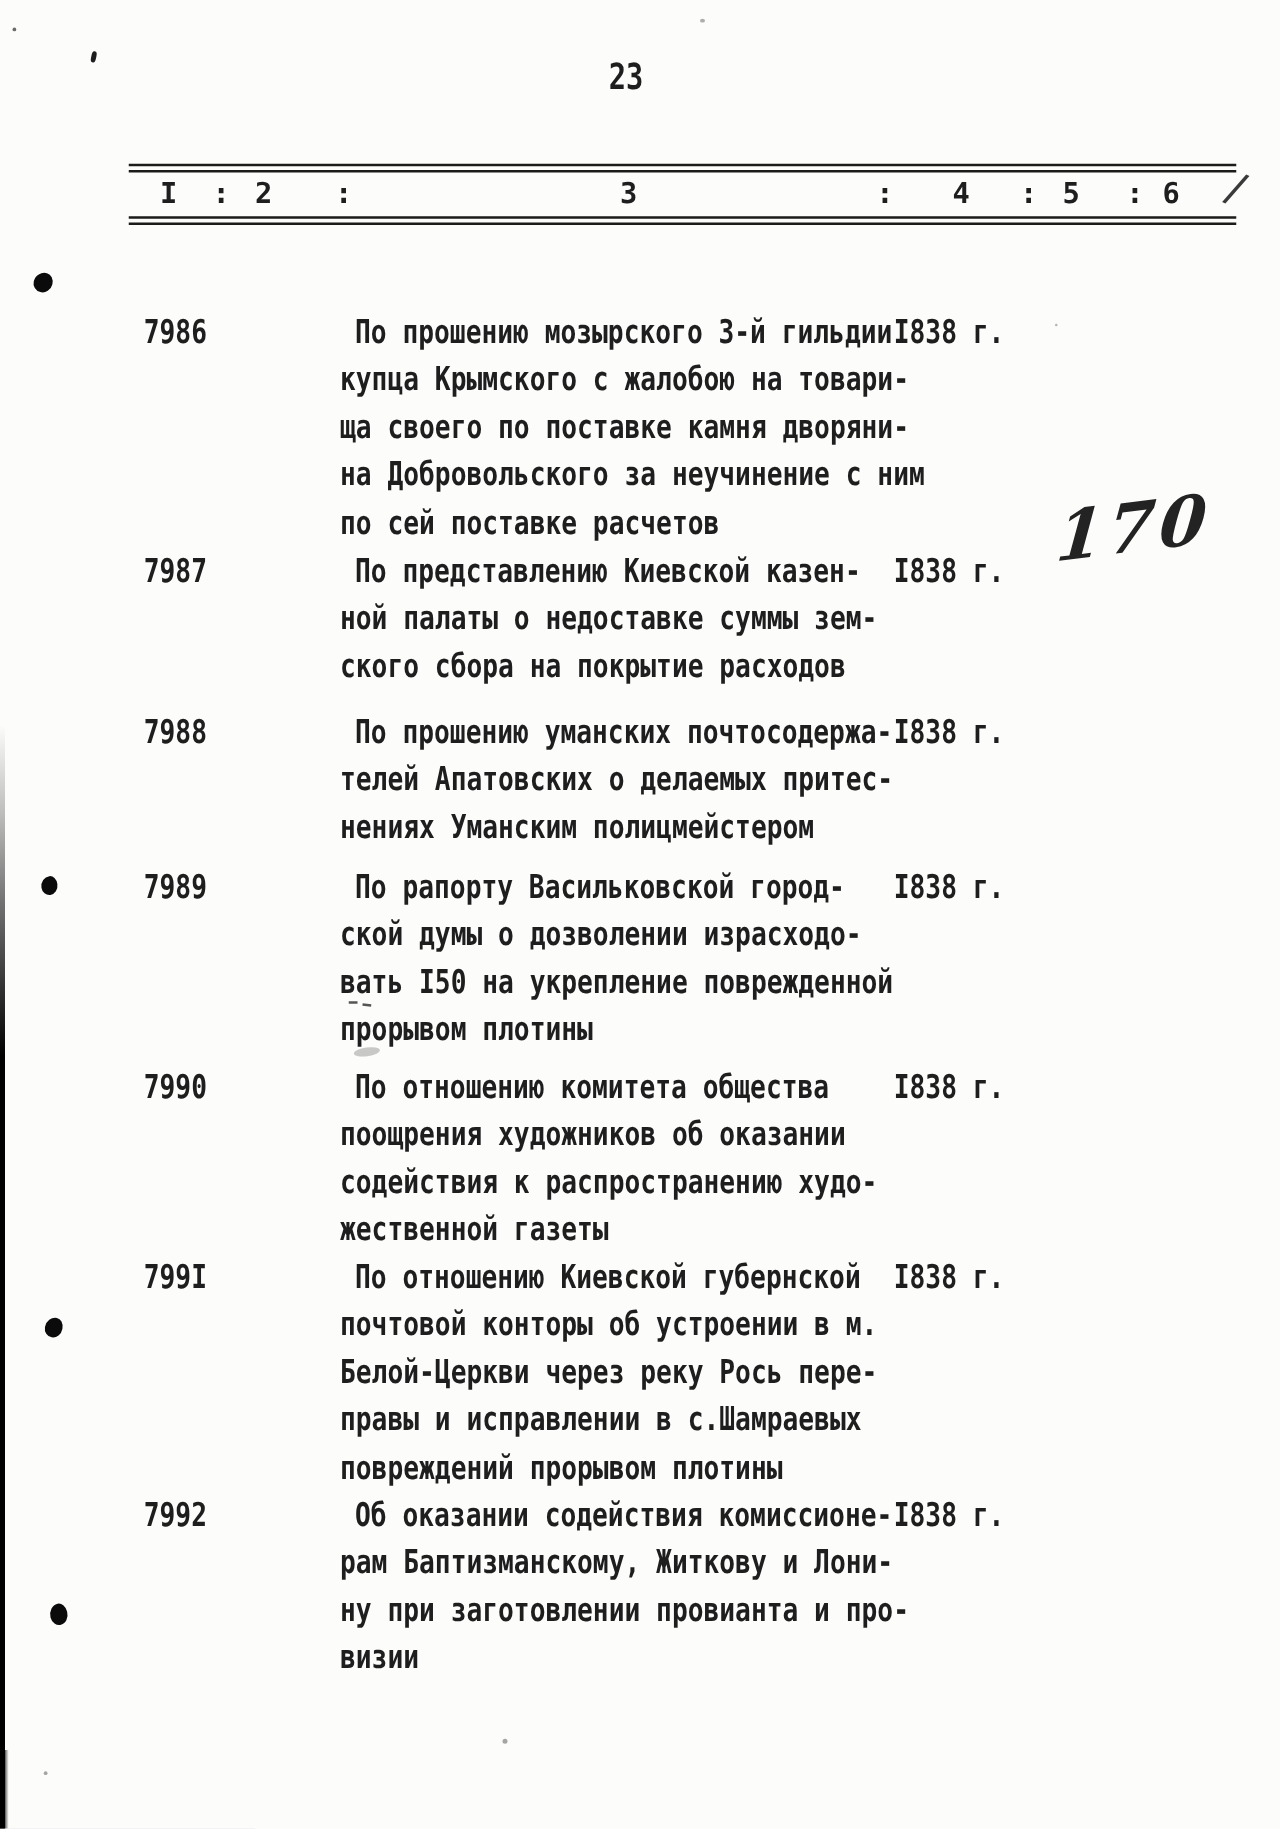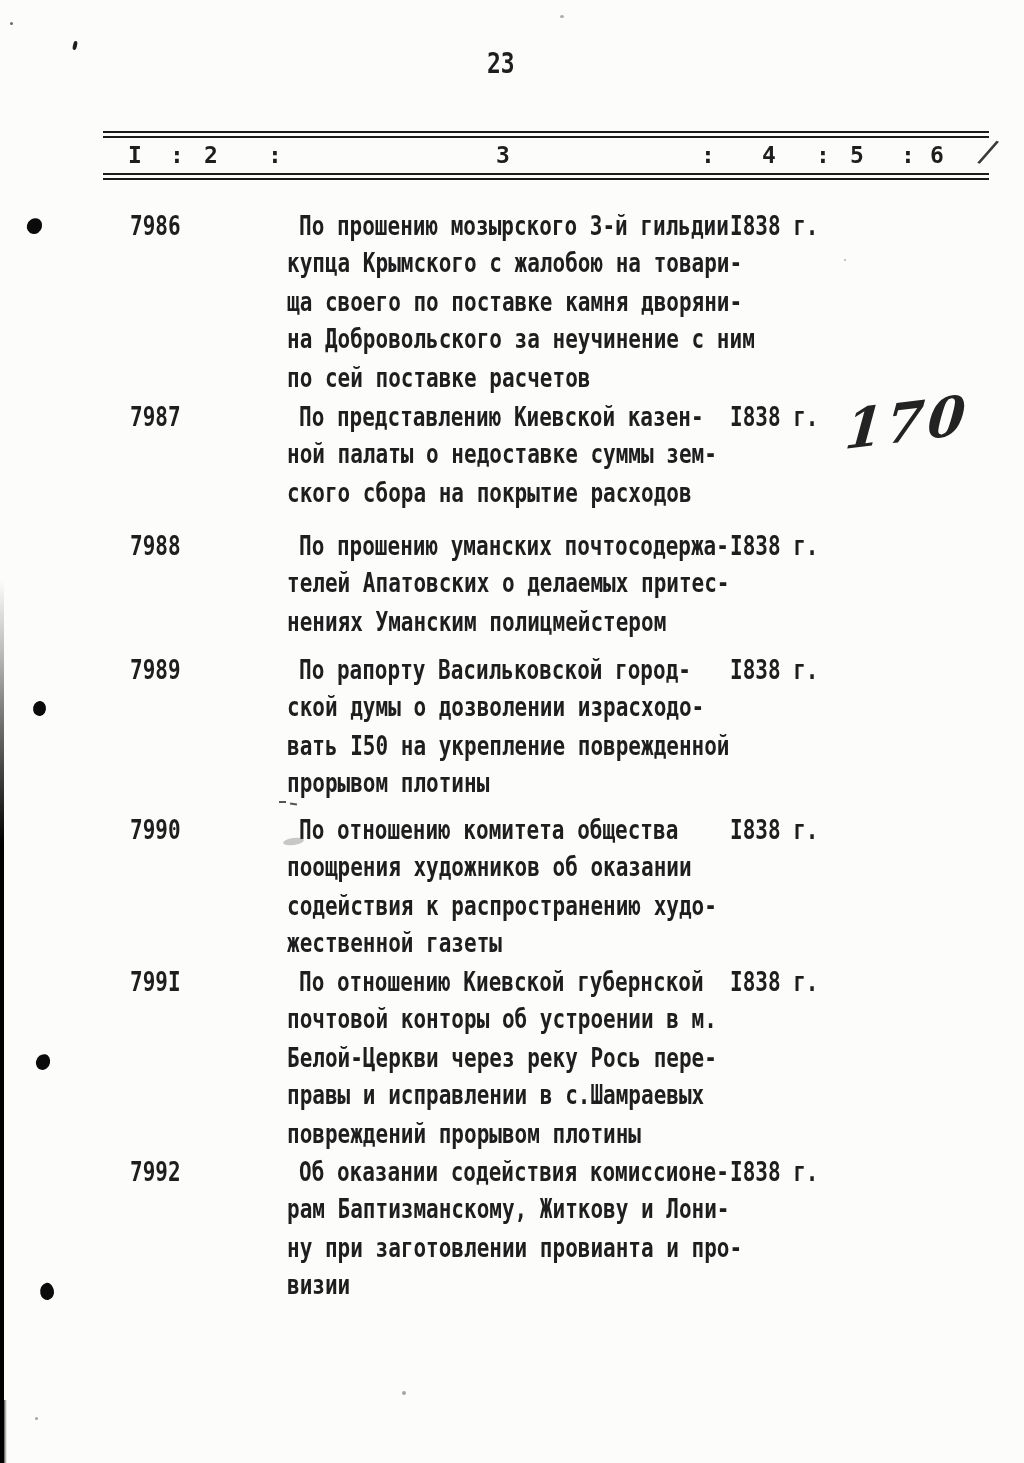--- a/index.html
+++ b/index.html
@@ -23,21 +23,21 @@
   .rule-top { top:131px; }
   .rule-bottom { top:173px; }
   .hdr-cell { position:absolute; top:142px; font-size:23px; font-weight:700; color:#1e1e1e;
               font-family:"DejaVu Sans Mono", monospace; }
   .hc0{left:128px}.hc1{left:170px}.hc2{left:204px}.hc3{left:268px}.hc4{left:496px}
   .hc5{left:701px}.hc6{left:762px}.hc7{left:816px}.hc8{left:850px}.hc9{left:901px}.hc10{left:930px}
   .hand-slash { position:absolute; left:983px; top:131px; font-size:34px; font-weight:400;
                 color:#3a3a3a; font-family:"DejaVu Sans", sans-serif;
                 transform:rotate(24deg); transform-origin:center; }
   
-  .entry { position:absolute; left:17px; right:0; height:10px; }
+  .entry { position:absolute; left:2px; right:0; height:10px;margin-top:40px; }
   .e0{top:207px}.e1{top:398px}.e2{top:527px}.e3{top:651px}.e4{top:811px}.e5{top:963px}.e6{top:1153px}
   .num  { position:absolute; left:113px; top:0; white-space:nowrap; }
   .desc { position:absolute; left:270px; top:0; width:470px; white-space:pre-line; text-indent:12px; }
   .year { position:absolute; left:713px; top:0; white-space:nowrap; }
   
   .folio { position:absolute; left:845px; top:390px;
            font-family:"DejaVu Serif", serif; font-style:italic; font-weight:700;
            font-size:54px; color:#232323; letter-spacing:4px;
            transform:rotate(-7deg) skewX(-12deg); }
   

